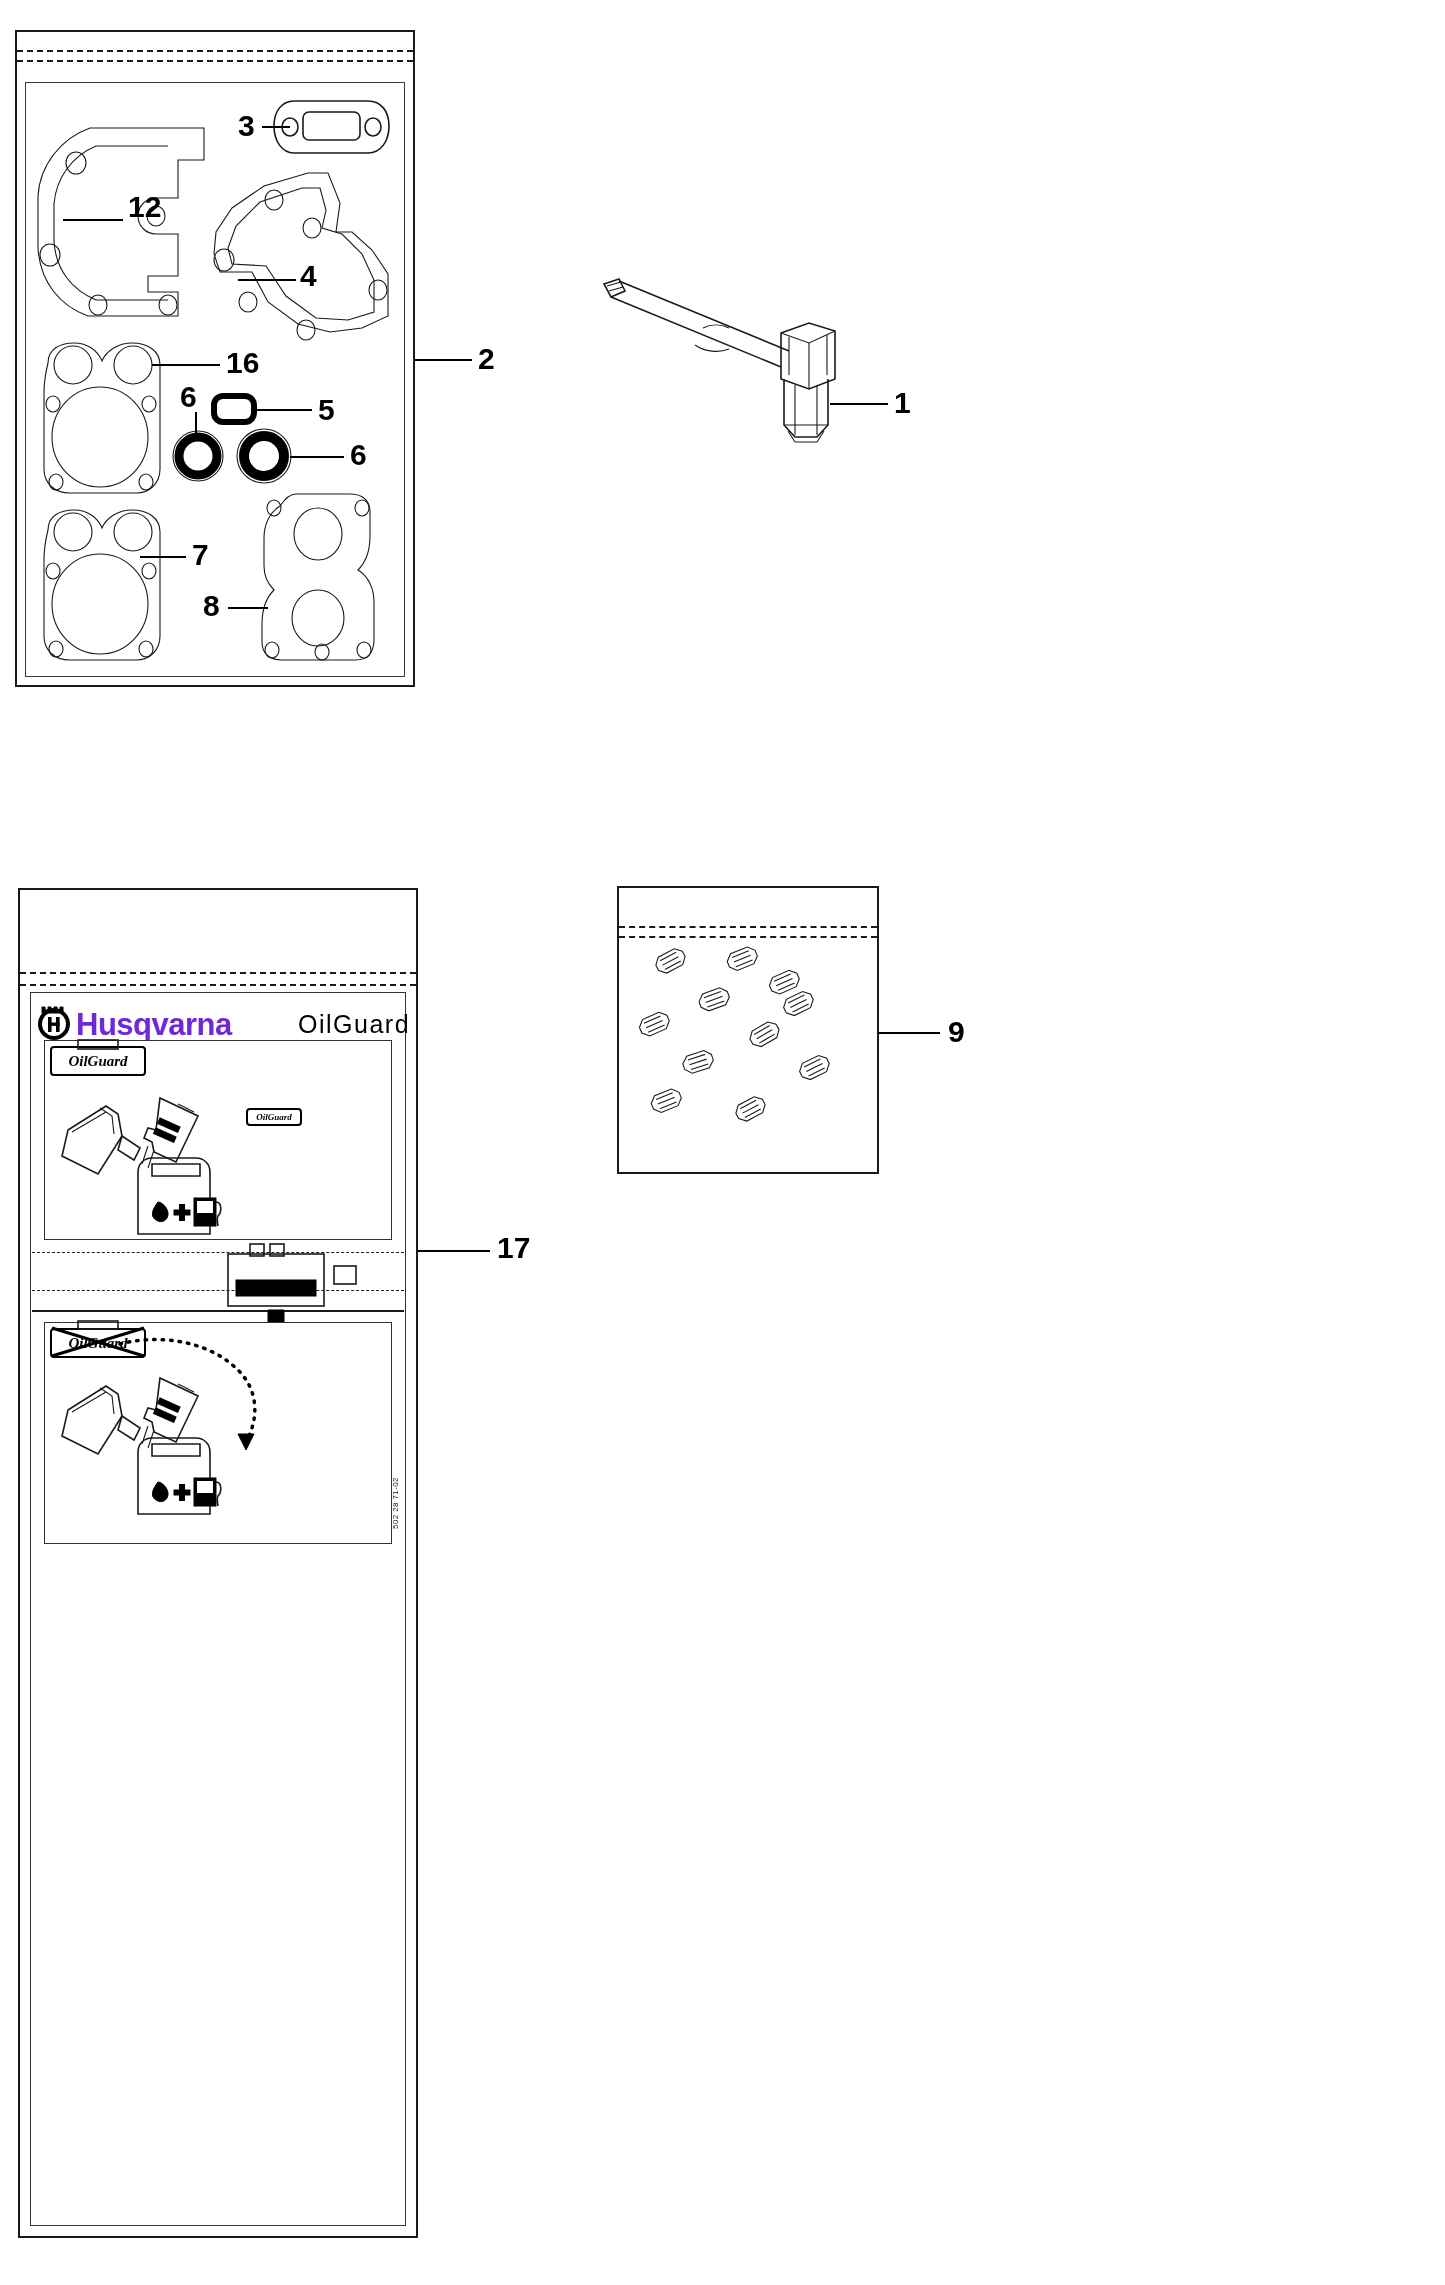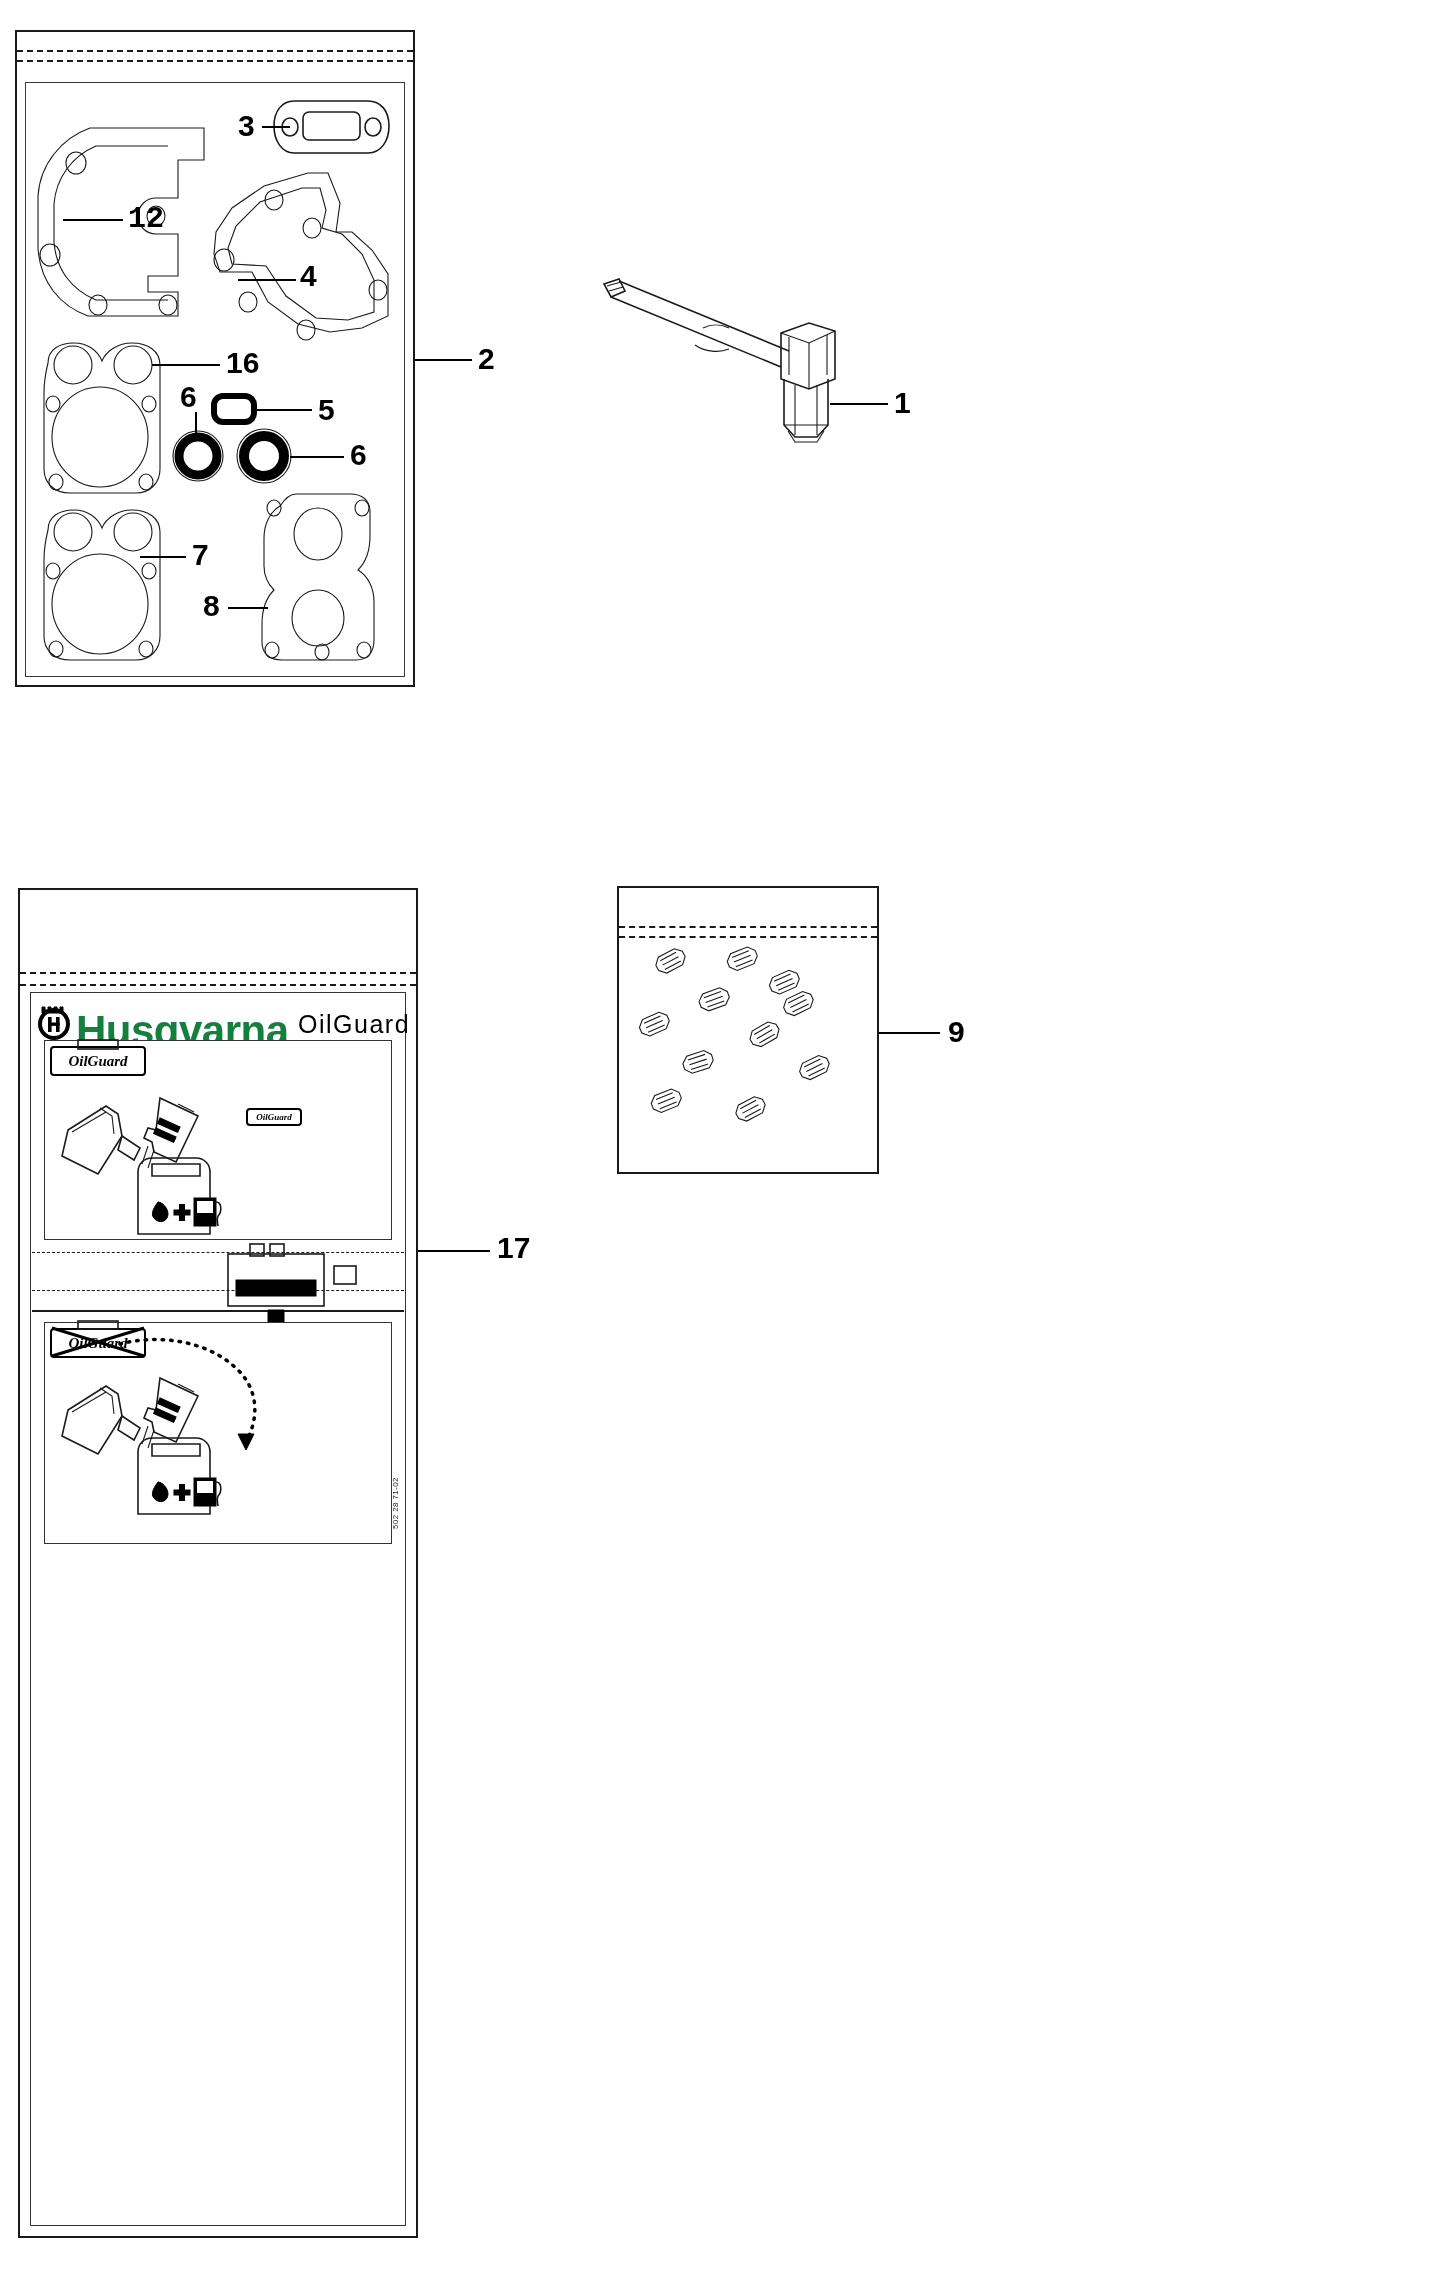--- a/index.html
+++ b/index.html
@@ -58,23 +58,23 @@
   
   .lbl-box {
     position: absolute;
     border: 1.5px solid #333;
     background: #fff;
   }
   .hq-wordmark {
     position: absolute;
     font-family: "Liberation Sans", sans-serif;
     font-weight: bold;
-    font-size: 42px;
+    font-size: 31px;
     letter-spacing: -0.5px;
-    color: #15803d;
+    color: #6d28d9;
     white-space: nowrap;
   }
   .oilguard-word {
     position: absolute;
     font-family: "Liberation Sans", sans-serif;
     font-size: 25px;
     letter-spacing: 1.5px;
     color: #000;
     white-space: nowrap;
   }
@@ -134,21 +134,21 @@
 
   <svg style="position:absolute; left:28px; top:124px; width:180px; height:200px;">
     <path class="ln-thin" d="M152,4 L62,4 C34,14 12,40 10,72 L10,124 C12,158 32,182 60,192 L150,192 L150,168 L120,168 L120,152 L150,152 L150,110 L128,110 C118,110 110,102 110,92 C110,82 118,74 128,74 L150,74 L150,36 L176,36 L176,4 Z"></path>
     <path class="ln-thin" d="M140,22 L68,22 C44,32 28,54 26,80 L26,118 C28,146 44,166 68,176 L140,176"></path>
     <ellipse class="ln-thin" cx="48" cy="39" rx="10" ry="11"></ellipse>
     <ellipse class="ln-thin" cx="22" cy="131" rx="10" ry="11"></ellipse>
     <ellipse class="ln-thin" cx="128" cy="92" rx="9" ry="10"></ellipse>
     <ellipse class="ln-thin" cx="70" cy="181" rx="9" ry="10"></ellipse>
     <ellipse class="ln-thin" cx="140" cy="181" rx="9" ry="10"></ellipse>
   </svg>
-  <span class="callout" style="left:128px; top:204px;font-family:Liberation Mono, monospace;">12</span>
+  <span class="callout" style="left:128px; top:192px;">12</span>
   <div class="leader" style="left:63px; top:219px; width:60px;"></div>
 
   <svg style="position:absolute; left:202px; top:170px; width:190px; height:192px;">
     <path class="ln-thin" d="M106,3 L126,3 L138,33 L134,62 L150,62 L170,80 L186,104 L186,146 L160,158 L128,162 L96,154 L66,132 L50,102 L18,102 L12,84 L14,62 L30,38 L62,16 Z"></path>
     <path class="ln-thin" d="M100,18 L118,18 L124,40 L120,58 L140,64 L160,84 L172,110 L172,142 L146,150 L114,148 L84,126 L64,96 L30,94 L26,78 L34,56 L58,32 Z"></path>
     <ellipse class="ln-thin" cx="72" cy="30" rx="9" ry="10"></ellipse>
     <ellipse class="ln-thin" cx="110" cy="58" rx="9" ry="10"></ellipse>
     <ellipse class="ln-thin" cx="22" cy="90" rx="10" ry="11"></ellipse>
     <ellipse class="ln-thin" cx="46" cy="132" rx="9" ry="10"></ellipse>
     <ellipse class="ln-thin" cx="104" cy="160" rx="9" ry="10"></ellipse>

